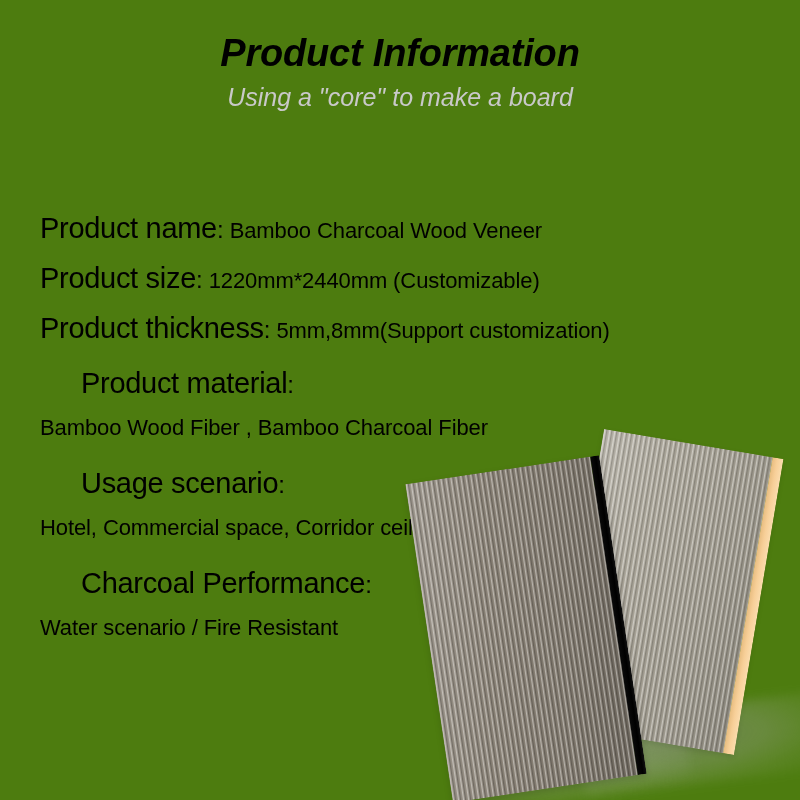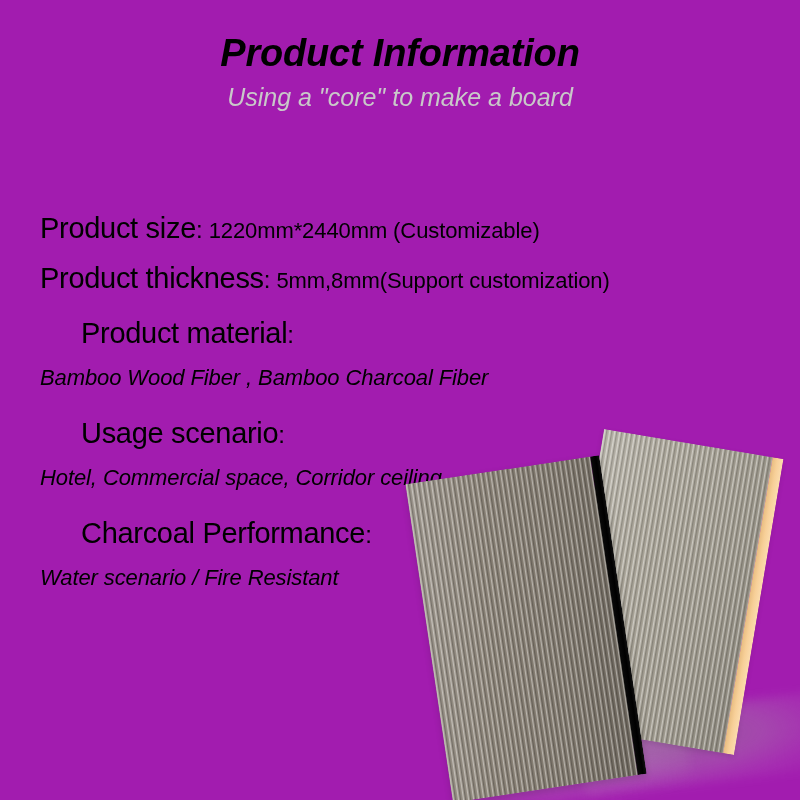--- a/index.html
+++ b/index.html
@@ -5,21 +5,21 @@
 <style>
   html, body {
     margin: 0;
     padding: 0;
     background: #ffffff;
   }
   #page {
     position: relative;
     width: 800px;
     height: 800px;
-    background: #a21caf;
+    background: #4d7c0f;
     overflow: hidden;
     font-family: "Liberation Sans", sans-serif;
     -webkit-font-smoothing: antialiased;
   }
 
   
   .header {
     position: absolute;
     left: 0;
     top: 34px;
@@ -88,21 +88,20 @@
   }
   .value-line {
     display: block;
     height: 50px;
     line-height: 50px;
     white-space: nowrap;
     font-family: "Liberation Sans", sans-serif;
     font-size: 22px;
     color: #000000;
     letter-spacing: -0.1px;
-    font-style: italic;
   }
 
   
   .photo {
     position: absolute;
     left: 400px;
     top: 420px;
     width: 400px;
     height: 380px;
   }
@@ -231,20 +230,23 @@
 
 <div id="page">
 
   <div class="header">
     <div class="title">Product Information</div>
     <div class="subtitle">Using a "core" to make a board</div>
   </div>
 
   <div class="specs">
 
+    <div class="spec-row">
+      <span class="spec-label">Product name</span><span class="spec-colon">:</span><span class="spec-value">Bamboo Charcoal Wood Veneer</span>
+    </div>
 
     <div class="spec-row">
       <span class="spec-label">Product size</span><span class="spec-colon">:</span><span class="spec-value">1220mm*2440mm (Customizable)</span>
     </div>
 
     <div class="spec-row">
       <span class="spec-label">Product thickness</span><span class="spec-colon">:</span><span class="spec-value">5mm,8mm(Support customization)</span>
     </div>
 
     <div class="spec-row block-value">

